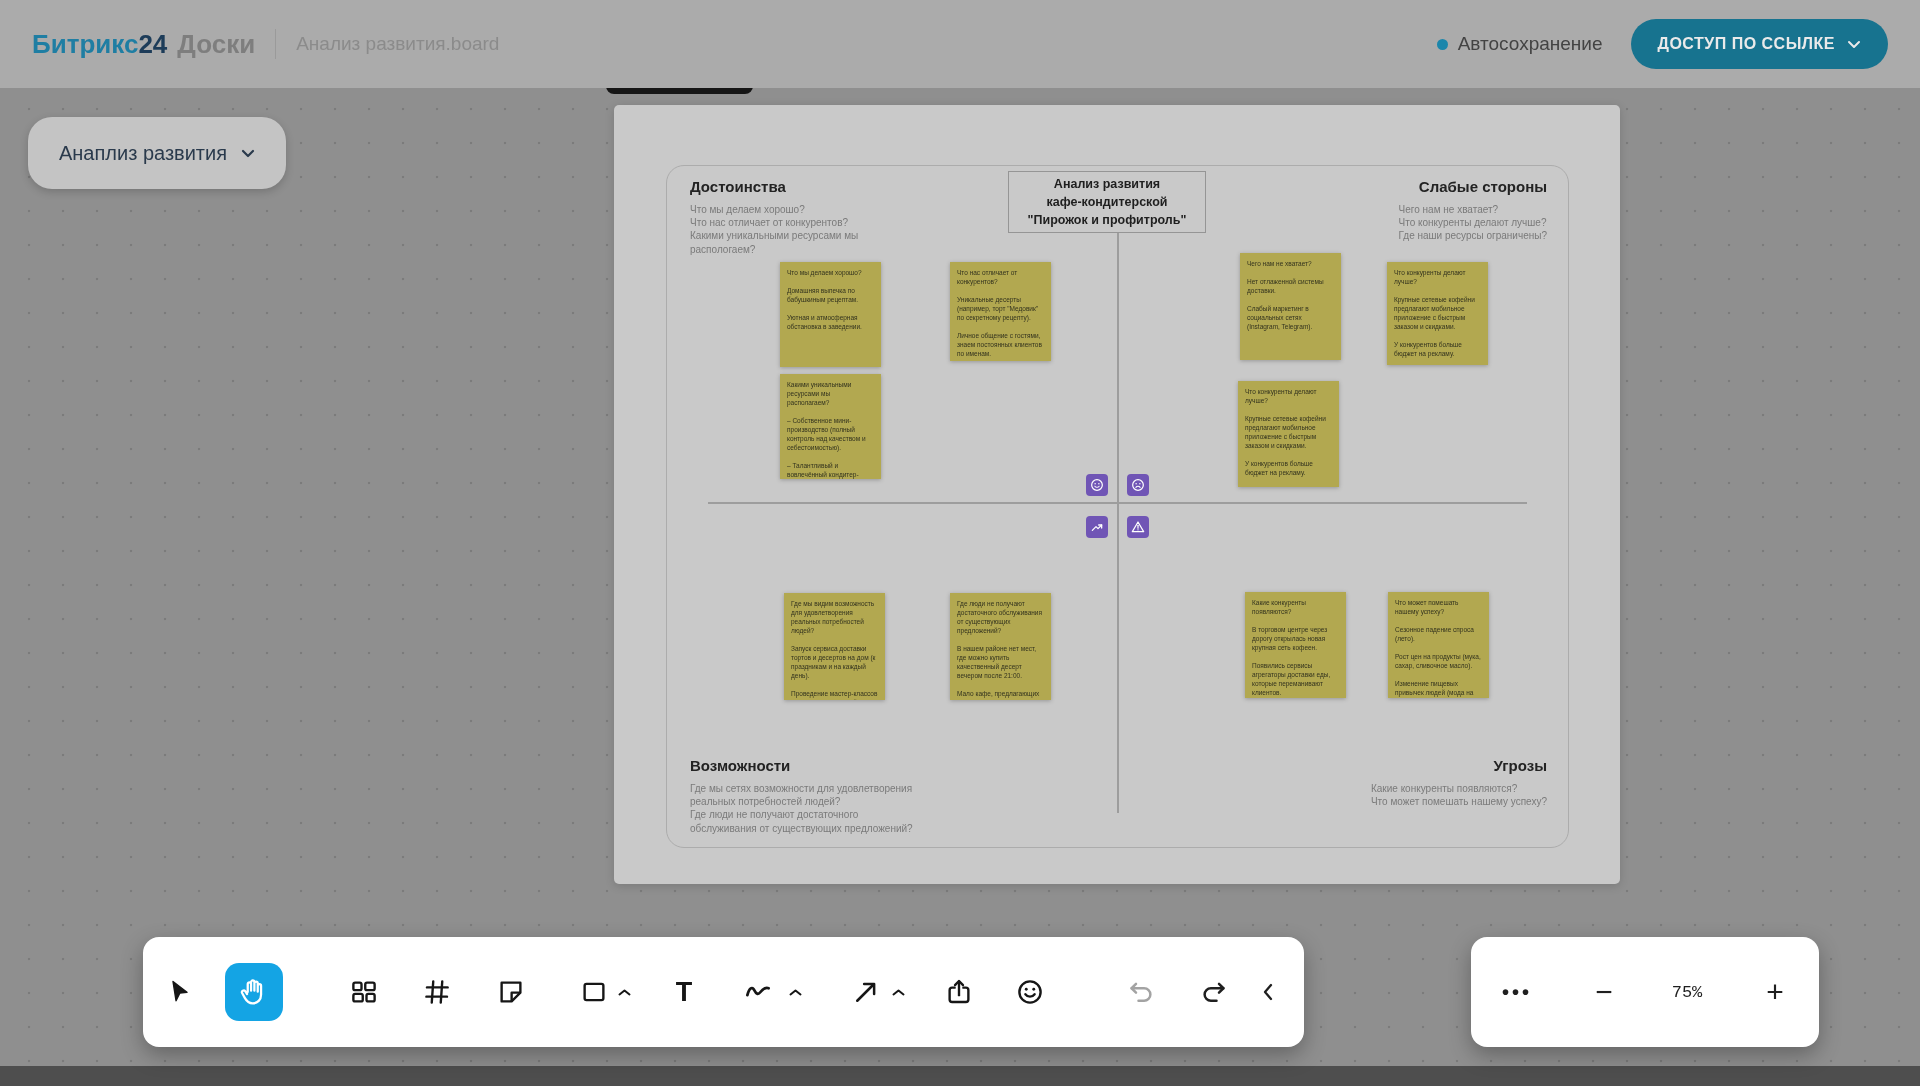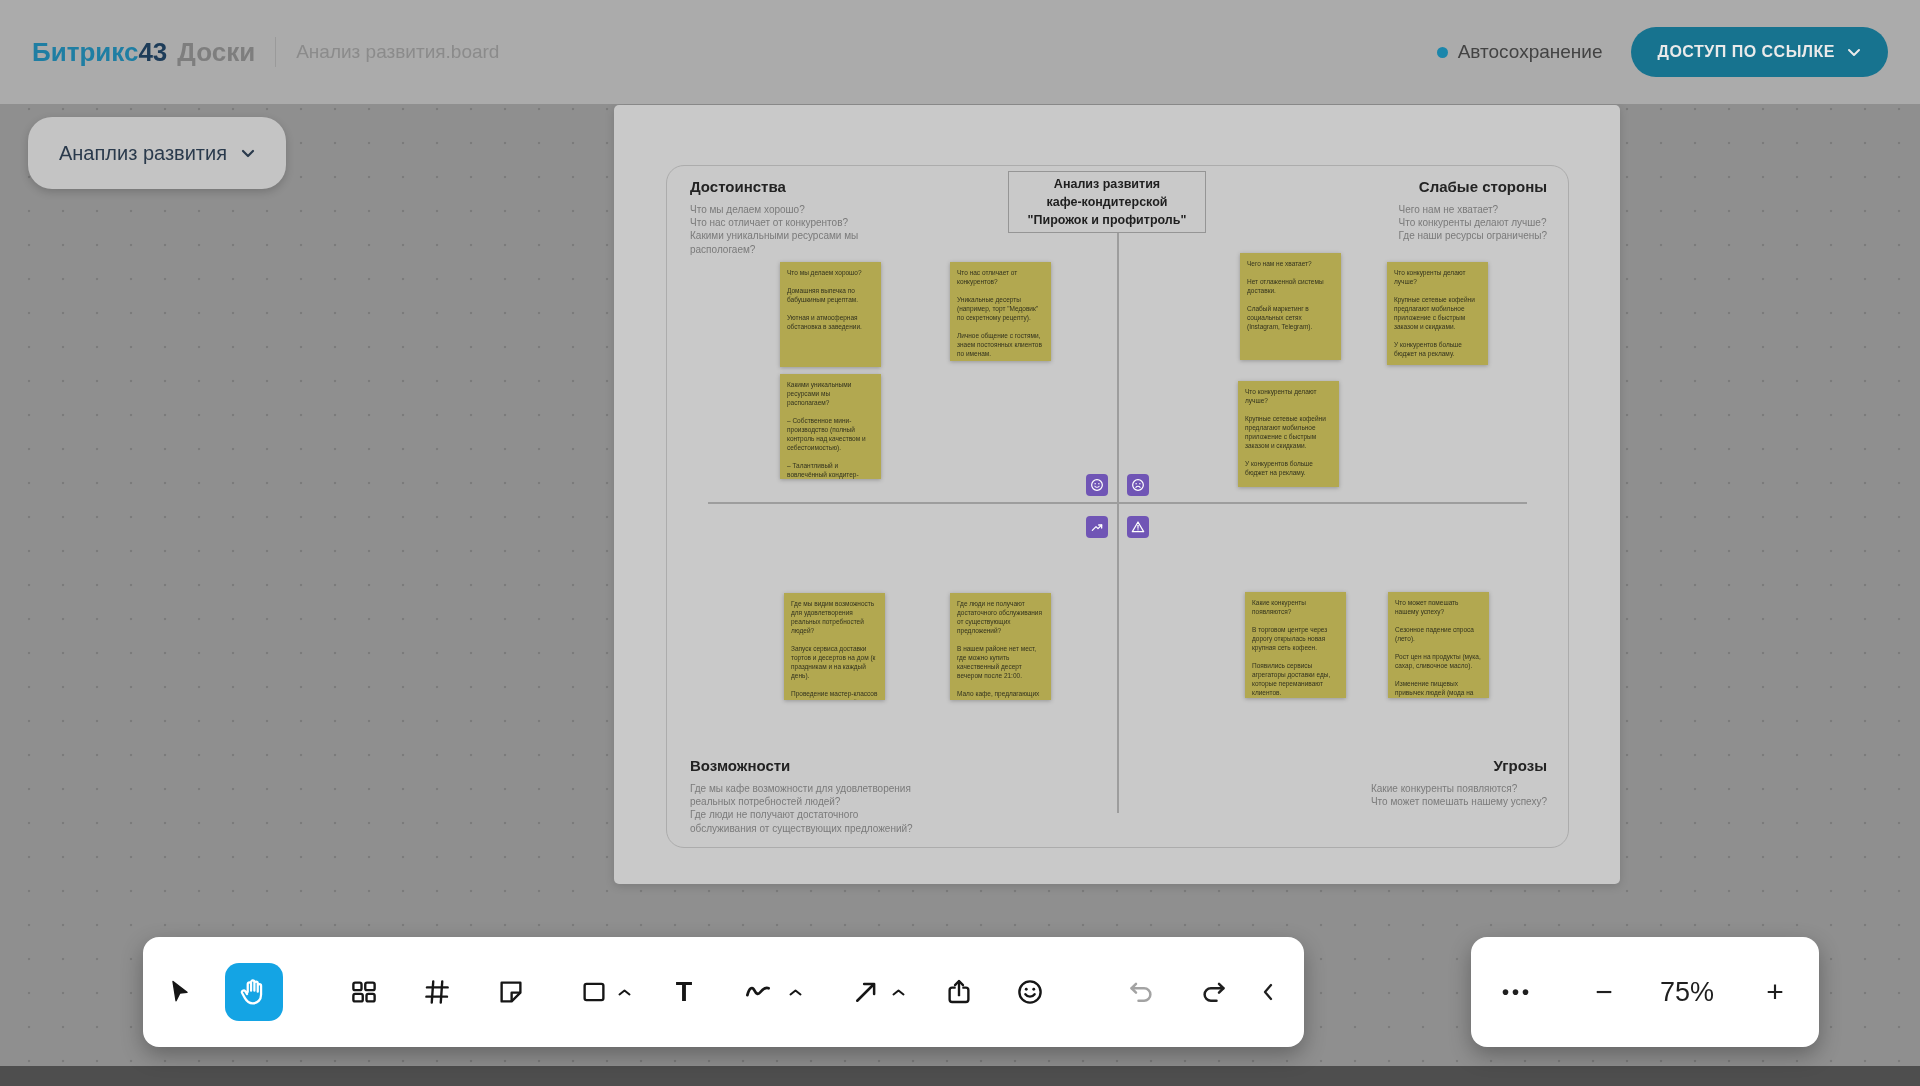--- a/index.html
+++ b/index.html
@@ -5,21 +5,21 @@
   html,body{margin:0;padding:0;background:#4E4E4E;font-family:"Liberation Sans",sans-serif;}
   .stage{position:relative;width:1920px;height:1086px;overflow:hidden;background:#8F8F8F;}
 
   
   .canvas{position:absolute;left:0;top:84px;width:1920px;height:982px;background-color:#8F8F8F;
     background-image:radial-gradient(circle,#7B7B7B 1.4px,transparent 1.6px);
     background-size:34px 34px;background-position:12px 8px;}
   .bottom-strip{position:absolute;left:0;top:1066px;width:1920px;height:20px;background:#4E4E4E;}
 
   
-  .header{position:absolute;left:0;top:0;width:1920px;height:104px;background:#ABABAB;display:flex;align-items:center;
+  .header{position:absolute;left:0;top:0;width:1920px;height:88px;background:#ABABAB;display:flex;align-items:center;
     padding:0 32px;box-sizing:border-box;z-index:8;}
   .logo{display:flex;align-items:baseline;font-weight:800;font-size:26px;cursor:default;}
   .logo .brand{color:#1F7EA3;}
   .logo .num{color:#1D3C59;}
   .logo .product{color:#7E7E7E;margin-left:10px;}
   .hdr-sep{width:1px;height:30px;background:#9A9A9A;margin:0 20px;}
   .doc-title{font-size:19px;color:#8B8B8B;}
   .hdr-right{margin-left:auto;display:flex;align-items:center;gap:28px;}
   .autosave{display:flex;align-items:center;gap:10px;font-size:19px;color:#434343;}
   .autosave-dot{width:11px;height:11px;border-radius:50%;background:#1B86AB;}
@@ -95,21 +95,21 @@
   .t-undo{left:998px;}   .t-redo{left:1071px;} .t-collapse{left:1126px;}
   .t-text-glyph{font-size:27px;font-weight:700;color:#161616;line-height:1;}
 
   
   .zoombar{position:absolute;left:1471px;top:937px;width:348px;height:110px;background:#FFFFFF;border-radius:16px;
     box-shadow:0 8px 22px rgba(0,0,0,.30);z-index:9;}
   .zb-item{position:absolute;top:50%;transform:translate(-50%,-50%);display:flex;align-items:center;justify-content:center;
     color:#1F1F1F;cursor:pointer;}
   .zb-more{left:46px;font-size:20px;font-weight:700;letter-spacing:3px;}
   .zb-minus{left:133px;font-size:30px;font-weight:400;}
-  .zb-level{left:216px;font-size:27px;}
+  .zb-level{left:216px;font-size:17px;font-family:Liberation Mono, monospace;}
   .zb-plus{left:304px;font-size:30px;font-weight:400;}
 </style>
 </head>
 <body>
 
 <div class="stage">
 
   <div class="canvas"></div>
 
   <div class="board-tab"></div>
@@ -125,21 +125,21 @@
   <div class="q-title p-st">Достоинства</div>
   <div class="q-desc p-std">Что мы делаем хорошо?
 Что нас отличает от конкурентов?
 Какими уникальными ресурсами мы
 распологаем?</div>
   <div class="q-title p-wt q-right">Слабые стороны</div>
   <div class="q-desc p-wtd q-right">Чего нам не хватает?
 Что конкуренты делают лучше?
 Где наши ресурсы ограничены?</div>
   <div class="q-title p-ot">Возможности</div>
-  <div class="q-desc p-otd">Где мы кафе возможности для удовлетворения
+  <div class="q-desc p-otd">Где мы сетях возможности для удовлетворения
 реальных потребностей людей?
 Где люди не получают достаточного
 обслуживания от существующих предложений?</div>
   <div class="q-title p-tt q-right">Угрозы</div>
   <div class="q-desc p-ttd q-right">Какие конкуренты появляются?
 Что может помешать нашему успеху?</div>
 
   <div class="note n-s1">Что мы делаем хорошо?
 
 Домашняя выпечка по бабушкиным рецептам.
@@ -219,21 +219,21 @@
     <svg width="16" height="16" viewBox="0 0 24 24">
       <path d="M12 4.5 L20.5 19 H3.5 Z" fill="none" stroke="#fff" stroke-width="1.8" stroke-linejoin="round"></path>
       <line x1="12" y1="9.5" x2="12" y2="13.7" stroke="#fff" stroke-width="1.8" stroke-linecap="round"></line>
       <circle cx="12" cy="16.3" r="1" fill="#fff"></circle>
     </svg>
   </div>
 
   <div class="header">
     <div class="logo">
       <span class="brand">Битрикс</span>
-        <span class="num">43</span>
+        <span class="num">24</span>
       <span class="product">Доски</span>
     </div>
     <div class="hdr-sep"></div>
     <div class="doc-title">Анализ развития.board</div>
     <div class="hdr-right">
       <div class="autosave">
         <span class="autosave-dot"></span>
         <span>Автосохранение</span>
       </div>
       <button class="share-btn">

